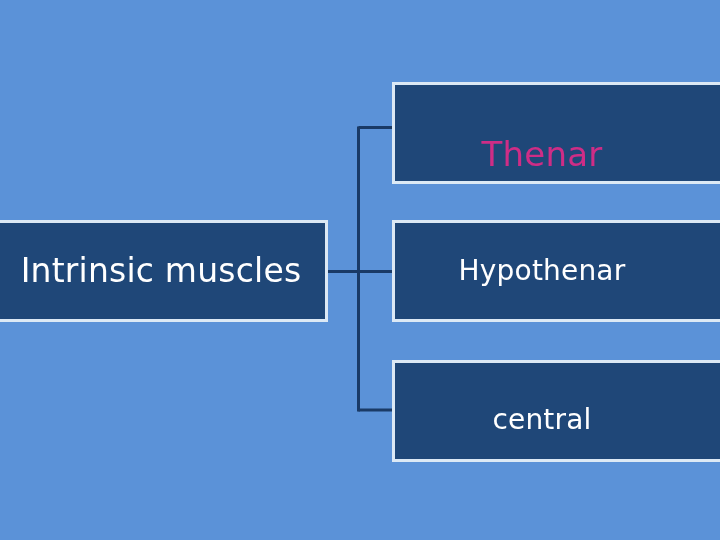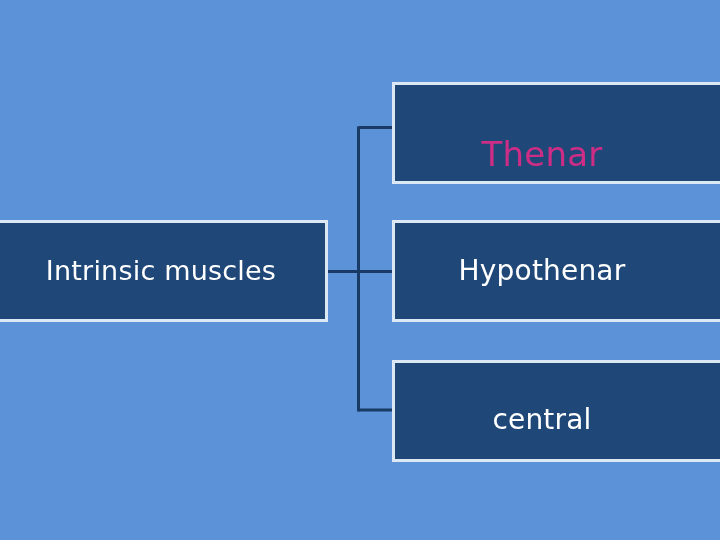--- a/index.html
+++ b/index.html
@@ -54,21 +54,21 @@
   }
 
   
   #node-root {
     left: -6px;
     top: 220px;
     width: 334px;
     height: 102px;
   }
   #node-root .node-label {
-    font-size: 27px;
+    font-size: 33px;
   }
 
   
   #node-thenar {
     left: 392px;
     top: 82px;
     width: 334px;
     height: 102px;
   }
   #node-thenar .node-label {

